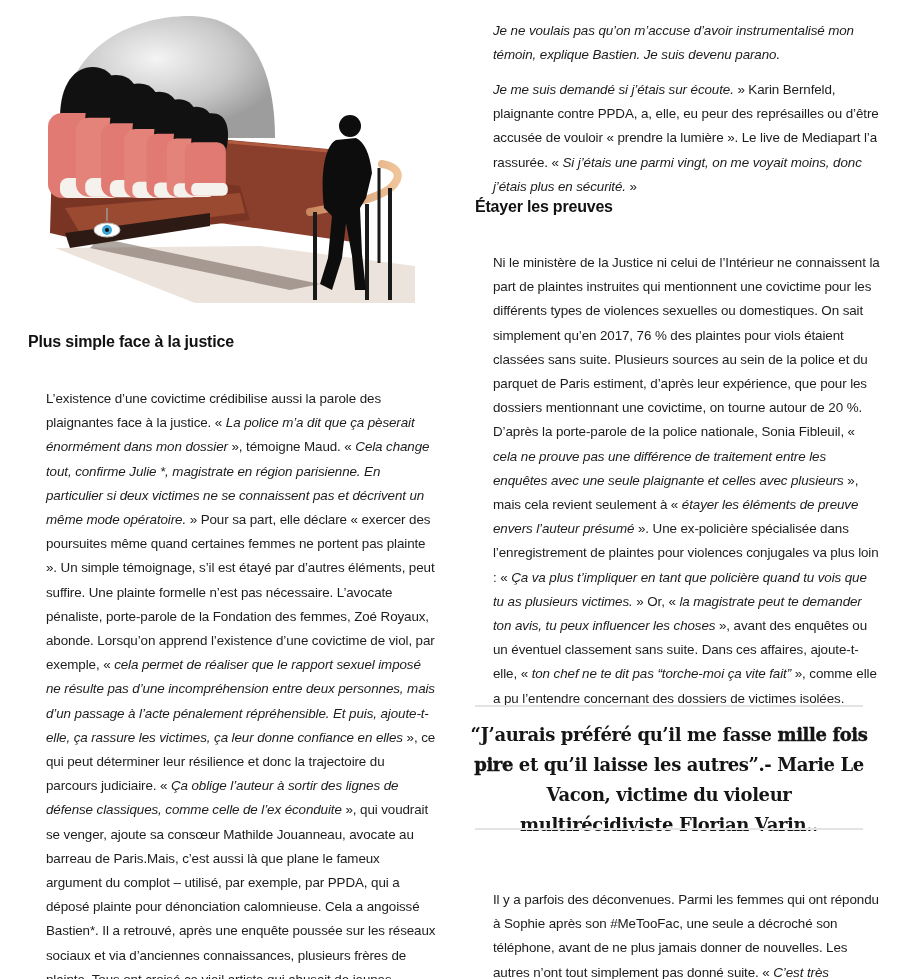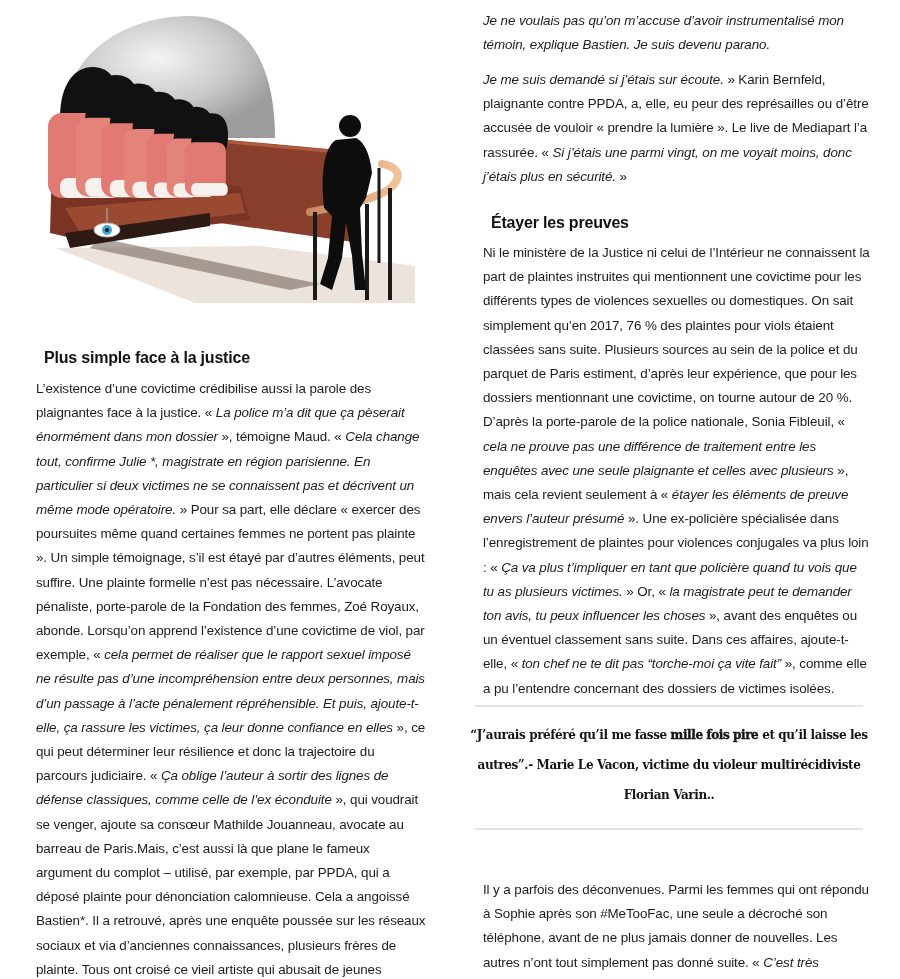--- a/index.html
+++ b/index.html
@@ -1,30 +1,30 @@
 <!DOCTYPE html>
 <html><head>
 <meta charset="utf-8">
 <style>
   html, body { margin: 0; padding: 0; background: #ffffff; }
   body { width: 900px; height: 979px; overflow: hidden; position: relative;
          font-family: "Liberation Sans", "DejaVu Sans", sans-serif; color: #1c1c1c; }
   .col { position: absolute; top: 0; }
   .col-left { left: 28px; width: 392px; }
   .col-right { left: 475px; width: 388px; }
-  p.para { margin: 8px; font-size: 13.4px; line-height: 24.2px; letter-spacing: -0.1px; }
+  p.para { margin: 18px; font-size: 13.4px; line-height: 24.2px; letter-spacing: -0.1px; }
   p.para em { font-style: italic; }
-  h2.sub { margin: 16px; font-size: 16px; font-weight: bold; letter-spacing: -0.2px; color: #111; }
+  h2.sub { margin: 0; font-size: 16px; font-weight: bold; letter-spacing: -0.2px; color: #111; }
 
   .illus { position: absolute; left: 20px; top: 8px; width: 400px; height: 298px; }
 
   .pq-rule { position: absolute; left: 475px; width: 388px; height: 2px; background: #e4e4e4; }
   .pullquote { position: absolute; left: 470px; width: 398px; top: 720px; text-align: center;
                font-family: "DejaVu Serif", "Liberation Serif", serif; font-weight: bold;
-               font-size: 12px; line-height: 30px; color: #151515; letter-spacing: -0.4px; }
+               font-size: 18px; line-height: 30px; color: #151515; letter-spacing: -0.4px; }
   .pullquote strong { font-weight: 900; -webkit-text-stroke: 0.4px #151515; }
 </style>
 </head>
 <body>
 
 <div class="illus">
   <svg width="400" height="298" viewBox="0 0 400 298">
     <defs>
       <radialGradient id="dome" cx="45%" cy="35%" r="60%">
         <stop offset="0%" stop-color="#f4f4f4"></stop>

